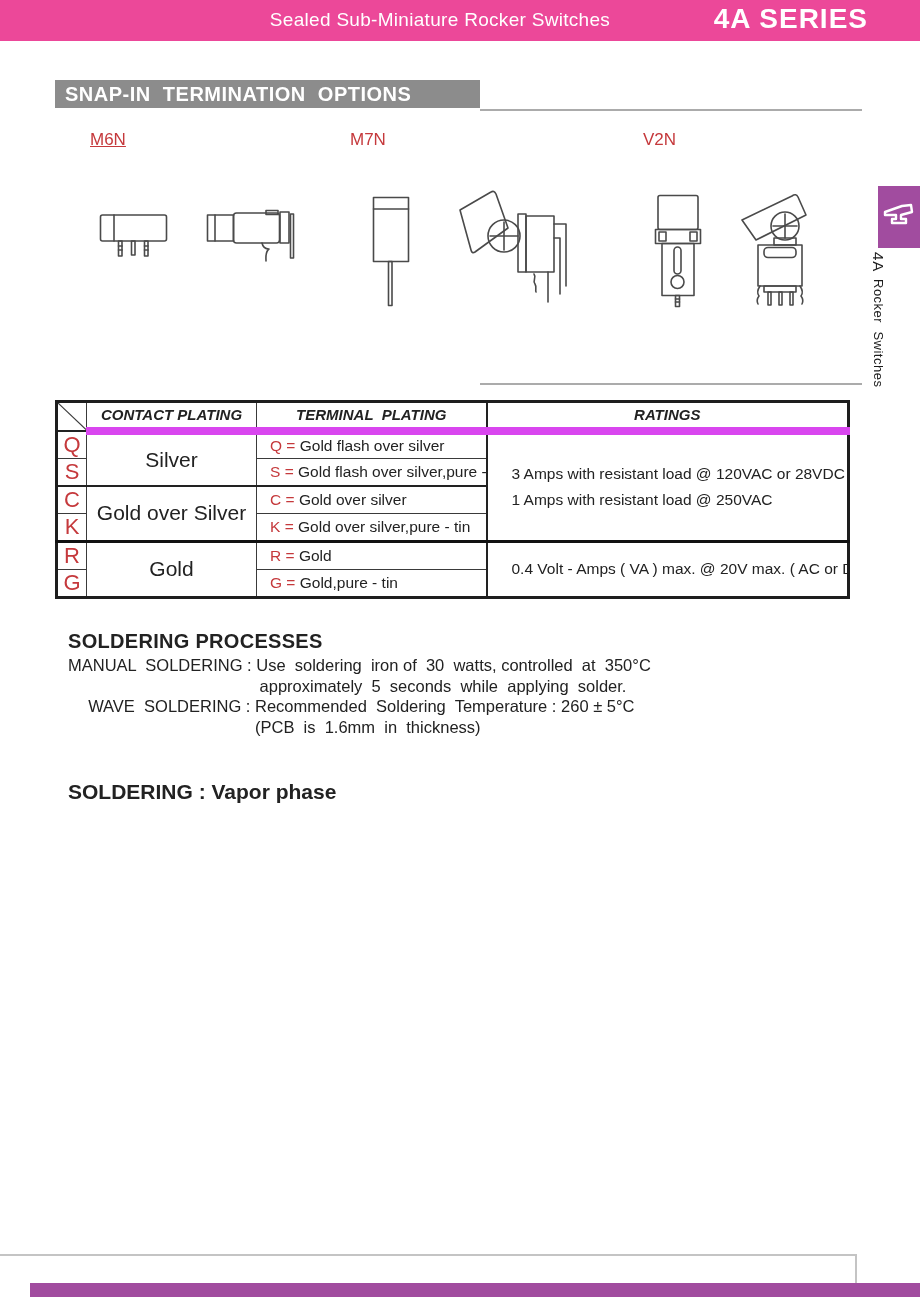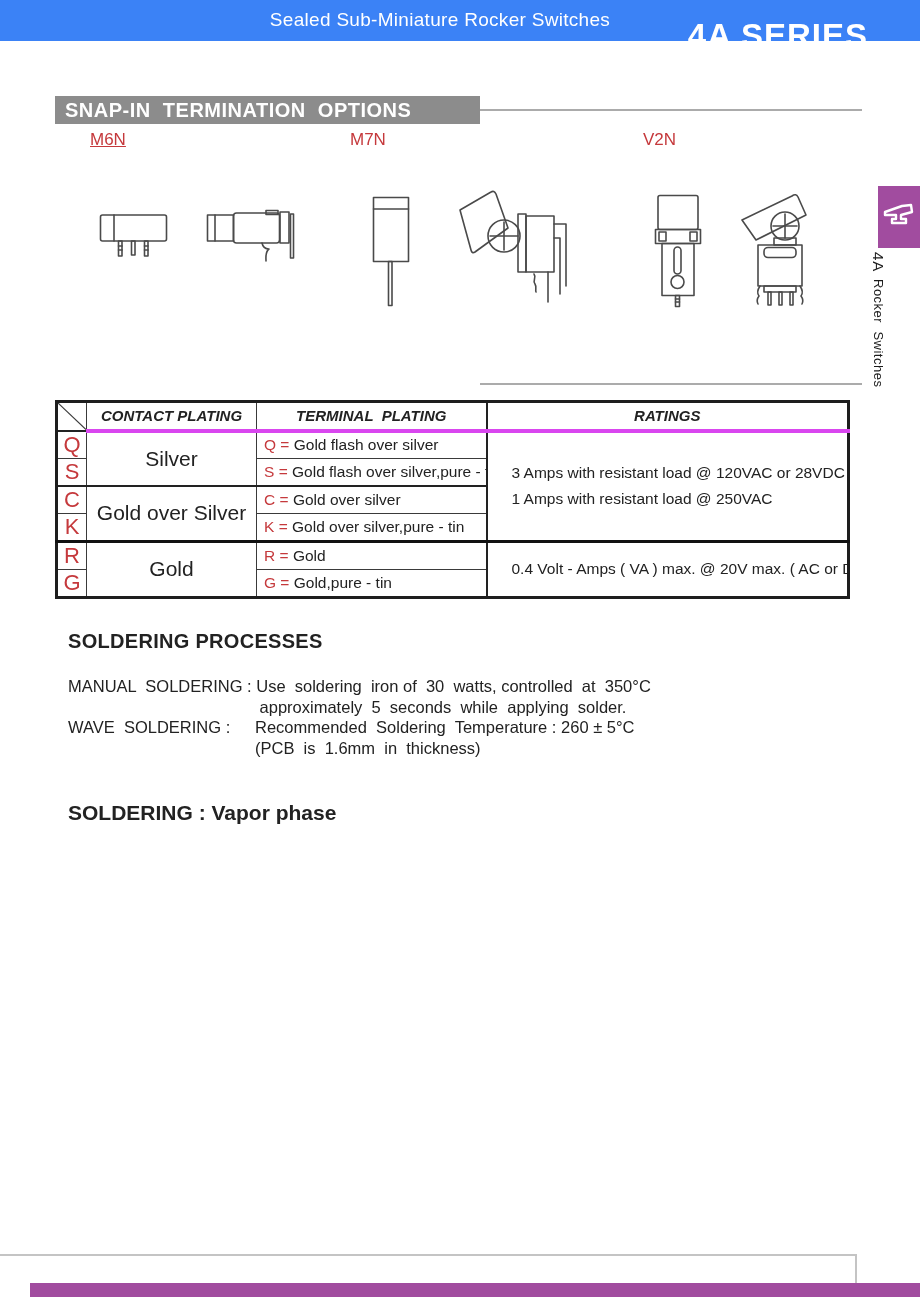--- a/index.html
+++ b/index.html
@@ -1,24 +1,24 @@
 <!DOCTYPE html>
 <html><head>
 <meta charset="utf-8">
 <style>
   * { margin:0; padding:0; box-sizing:border-box; }
   html,body { background:#fff; }
   body { font-family:"Liberation Sans", sans-serif; color:#222; }
   .page { position:relative; width:920px; height:1297px; background:#ffffff; overflow:hidden; }
 
   
-  .header-bar { position:absolute; left:0; top:0; width:920px; height:41px; background:#3b82f6; }
+  .header-bar { position:absolute; left:0; top:0; width:920px; height:41px; background:#ec4899; }
   .header-title { position:absolute; left:220px; top:9px; width:440px; text-align:center;
     color:#fff; font-size:19px; letter-spacing:0.3px; white-space:pre; }
-  .header-series { position:absolute; right:52px; top:17px; color:#fff; font-size:33px;
+  .header-series { position:absolute; right:52px; top:3px; color:#fff; font-size:28px;
     font-weight:bold; letter-spacing:1px; white-space:pre; }
 
   
   .section-bar { position:absolute; left:55px; width:425px; height:28px; background:#8C8C8C;
     color:#fff; font-size:20px; font-weight:bold; line-height:28px; padding-left:13px;
     letter-spacing:0.5px; white-space:pre; }
   .section-ext-line { position:absolute; left:480px; width:382px; height:2px; background:#ABABAB; }
 
   .model-label { position:absolute; top:130px; color:#C5393C; font-size:17px; white-space:pre; }
 
@@ -37,58 +37,58 @@
   .vt-label { font-size:13px; white-space:pre; letter-spacing:0.5px; margin-top:2px; }
 
   
   .mat-table { position:absolute; left:55px; top:400px; border-collapse:collapse; table-layout:fixed;
     width:792px; }
   .mat-table td { border:1px solid #3a3a3a; font-size:15.5px; overflow:hidden; }
   .mat-table { border:3px solid #1e1e1e; }
   .mat-table tr { height:27px; }
   .mat-table tr.hrow { height:29px; }
   .mat-table td.hcell { font-weight:bold; font-style:italic; text-align:center; font-size:15px;
-    border-bottom:4px solid #d946ef; white-space:pre; }
+    border-bottom:8px solid #d946ef; white-space:pre; }
   td.corner { position:relative; border-bottom:2px solid #222; }
   td.corner svg { position:absolute; inset:0; width:100%; height:100%; }
   td.corner line { stroke:#3a3a3a; stroke-width:1.2; }
   td.code { color:#C5393C; font-size:22px; text-align:center; font-weight:400; }
   td.contact { text-align:center; font-size:21px; }
-  td.terminal { padding-left:7px; }
+  td.terminal { padding-left:13px; }
   td.terminal .red { color:#C5393C; white-space:pre; }
   td.terminal span { white-space:pre; }
   td.ratings { padding-left:24px; border-left:2px solid #222; }
   td.ratings div { line-height:26px; white-space:pre; }
   tr.sep td { border-top:2px solid #222; }
   tr.heavy td { border-top:3px solid #111; }
 
   
   .soldering { position:absolute; left:68px; top:630px; width:700px; }
-  .sp-title { font-size:20px; font-weight:bold; letter-spacing:0.3px; margin-bottom:23px; white-space:pre; }
-  .sp-line { font-size:16.5px; line-height:20.5px; display:flex; }
+  .sp-title { font-size:20px; font-weight:bold; letter-spacing:0.3px; margin-bottom:2px; white-space:pre; }
+  .sp-line { font-size:16.5px; line-height:20.5px; display:flex;text-align:right; }
   .sp-label { display:inline-block; min-width:187px; white-space:pre; }
   .sp-text { white-space:pre; }
   .sp-final { font-size:21px; line-height:21px; font-weight:bold; white-space:pre;margin-top:44px; }
 
   
   .bottom-hline { position:absolute; left:0; top:1254px; width:857px; height:2px; background:#C4C4C4; }
   .bottom-vline { position:absolute; left:855px; top:1254px; width:2px; height:43px; background:#C4C4C4; }
   .footer-bar { position:absolute; left:30px; top:1283px; width:890px; height:14px; background:#A14C9F; }
 </style>
 </head>
 <body>
 
 <div class="page">
 
   <div class="header-bar">
     <div class="header-title">Sealed Sub-Miniature Rocker Switches</div>
     <div class="header-series">4A SERIES</div>
   </div>
 
-  <div class="section-bar" style="top:96px;padding-left:10px;">SNAP-IN  TERMINATION  OPTIONS</div>
+  <div class="section-bar" style="top:80px;padding-left:10px;">SNAP-IN  TERMINATION  OPTIONS</div>
   <div class="section-ext-line" style="top:109px;"></div>
 
   <div class="model-label" style="left:90px;text-decoration:underline;">M6N</div>
   <div class="model-label" style="left:350px;">M7N</div>
   <div class="model-label" style="left:643px;">V2N</div>
 
   <div class="drawing" style="position:absolute;left:99px;top:210px;">
     <svg width="70" height="50" viewBox="0 0 70 50">
       <rect x="1.5" y="5" width="66" height="26" rx="2"></rect>
       <line x1="15" y1="5" x2="15" y2="31"></line>

